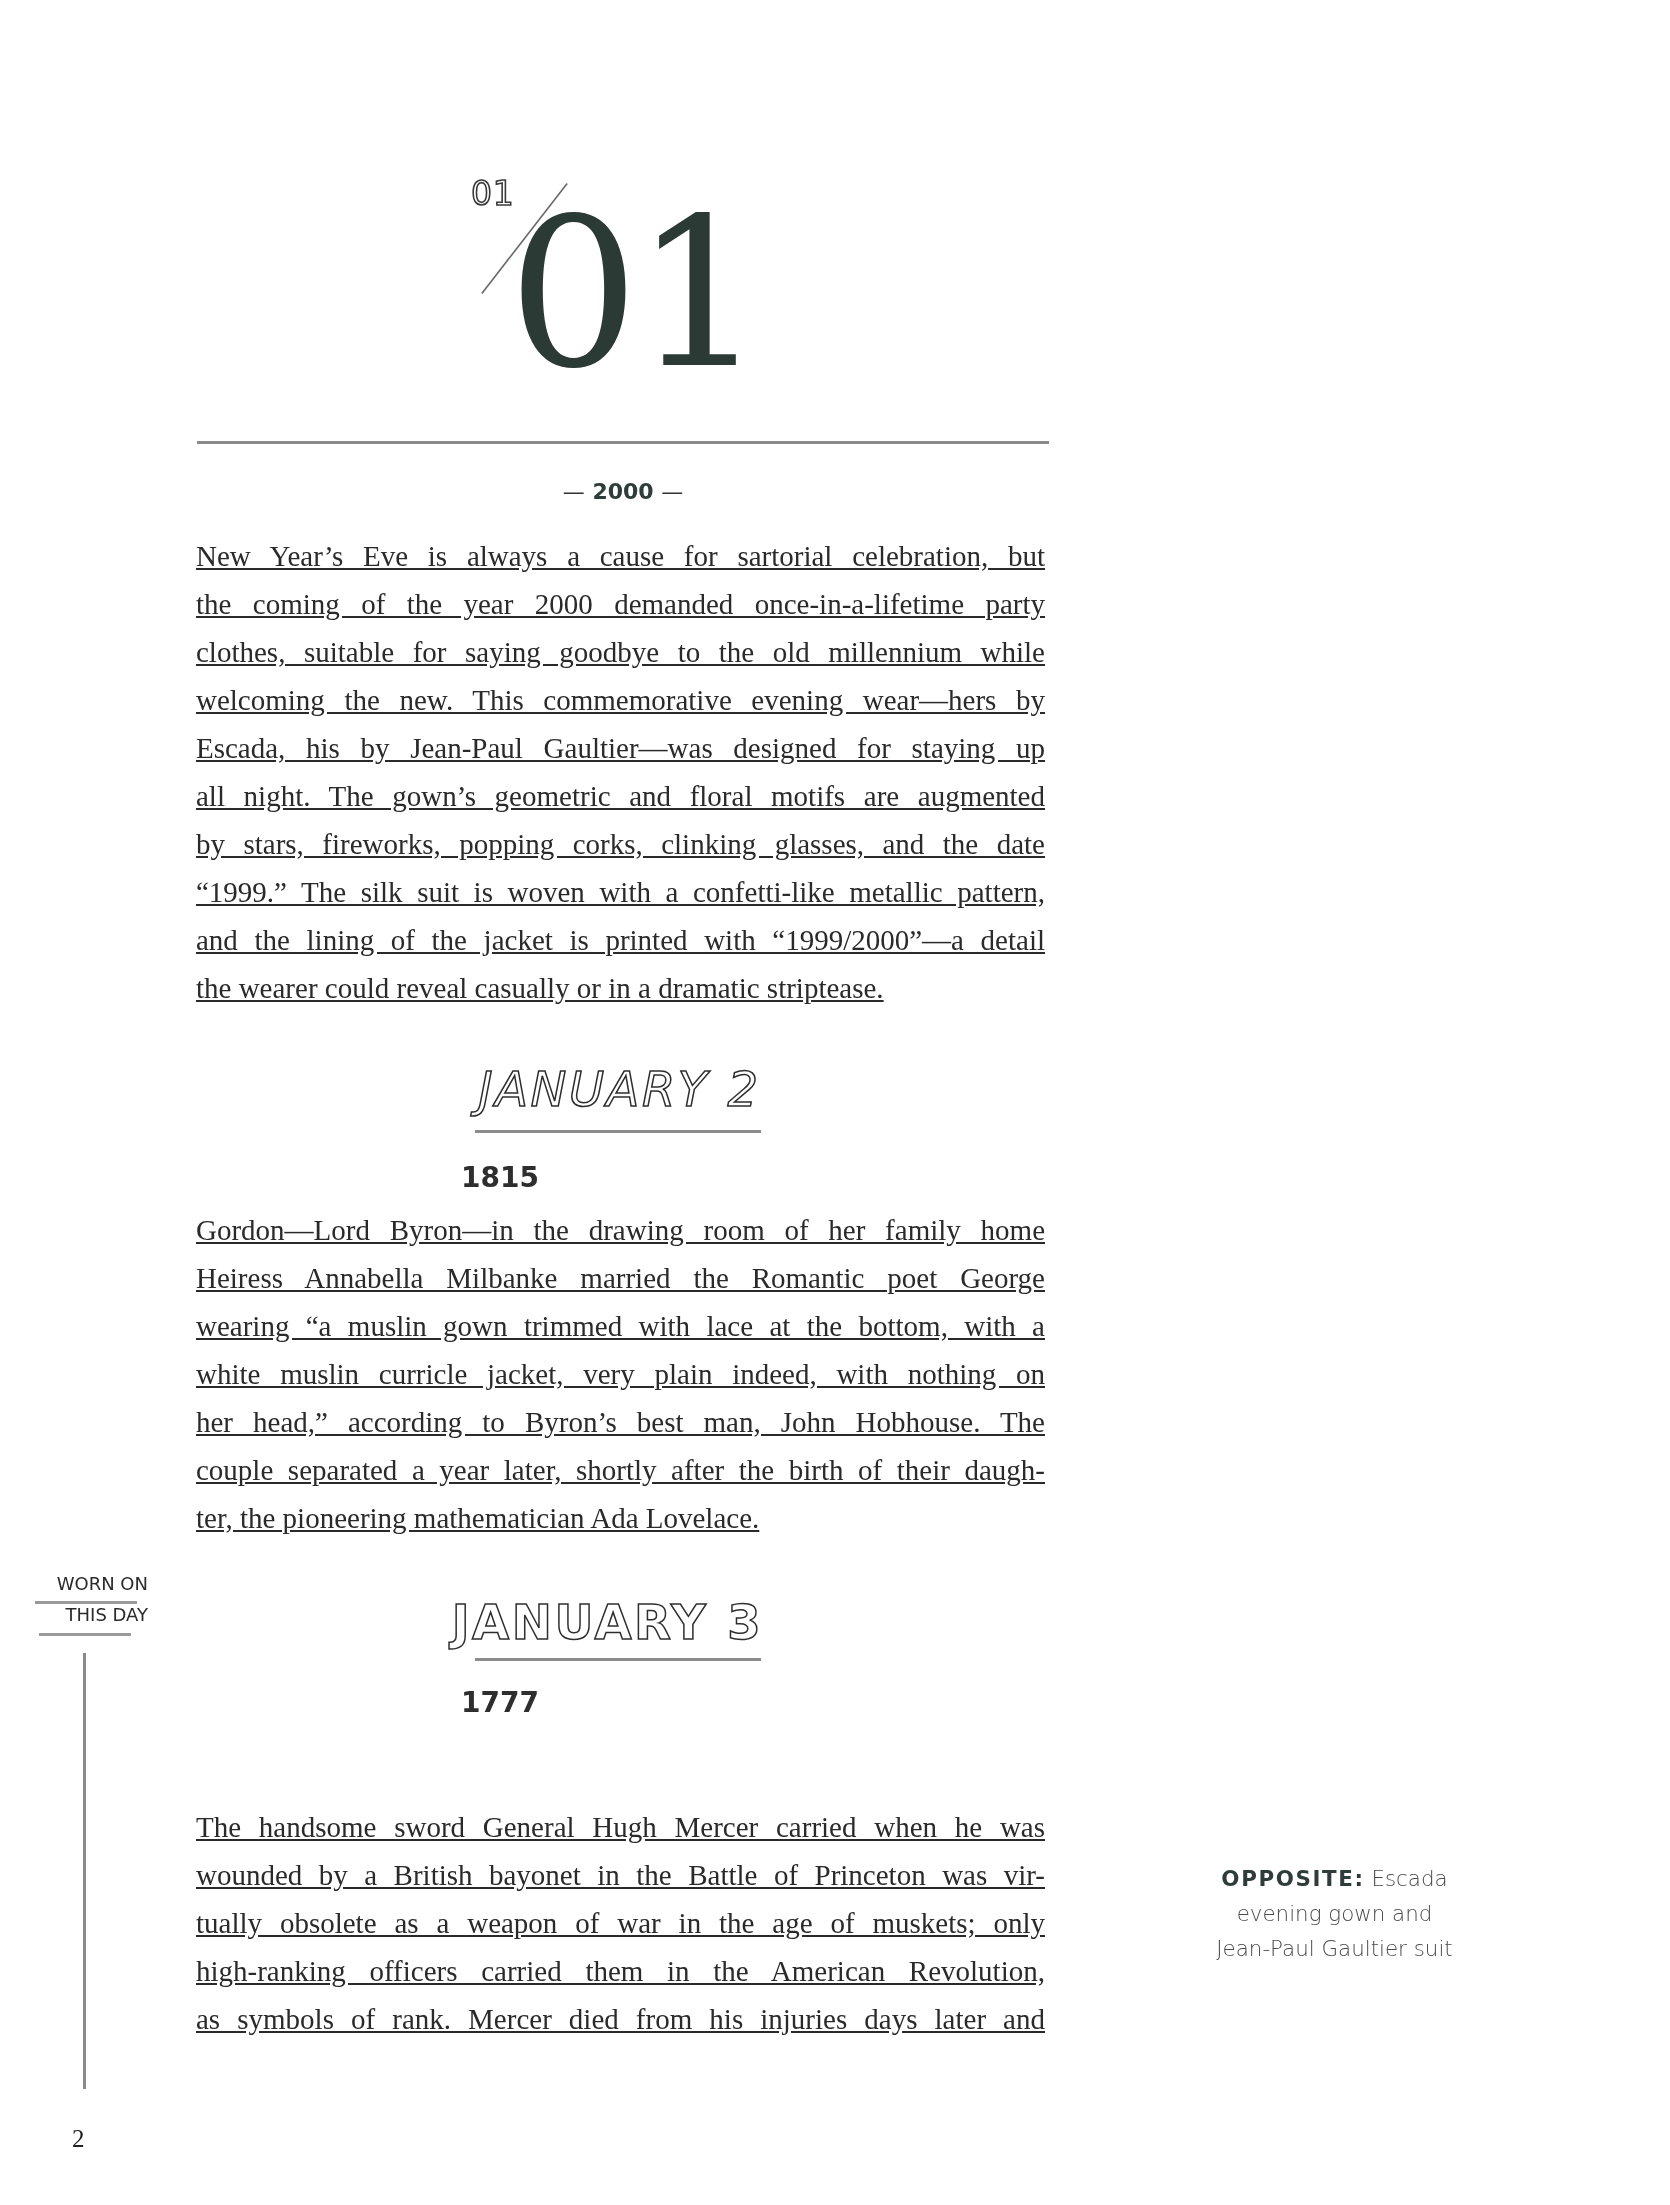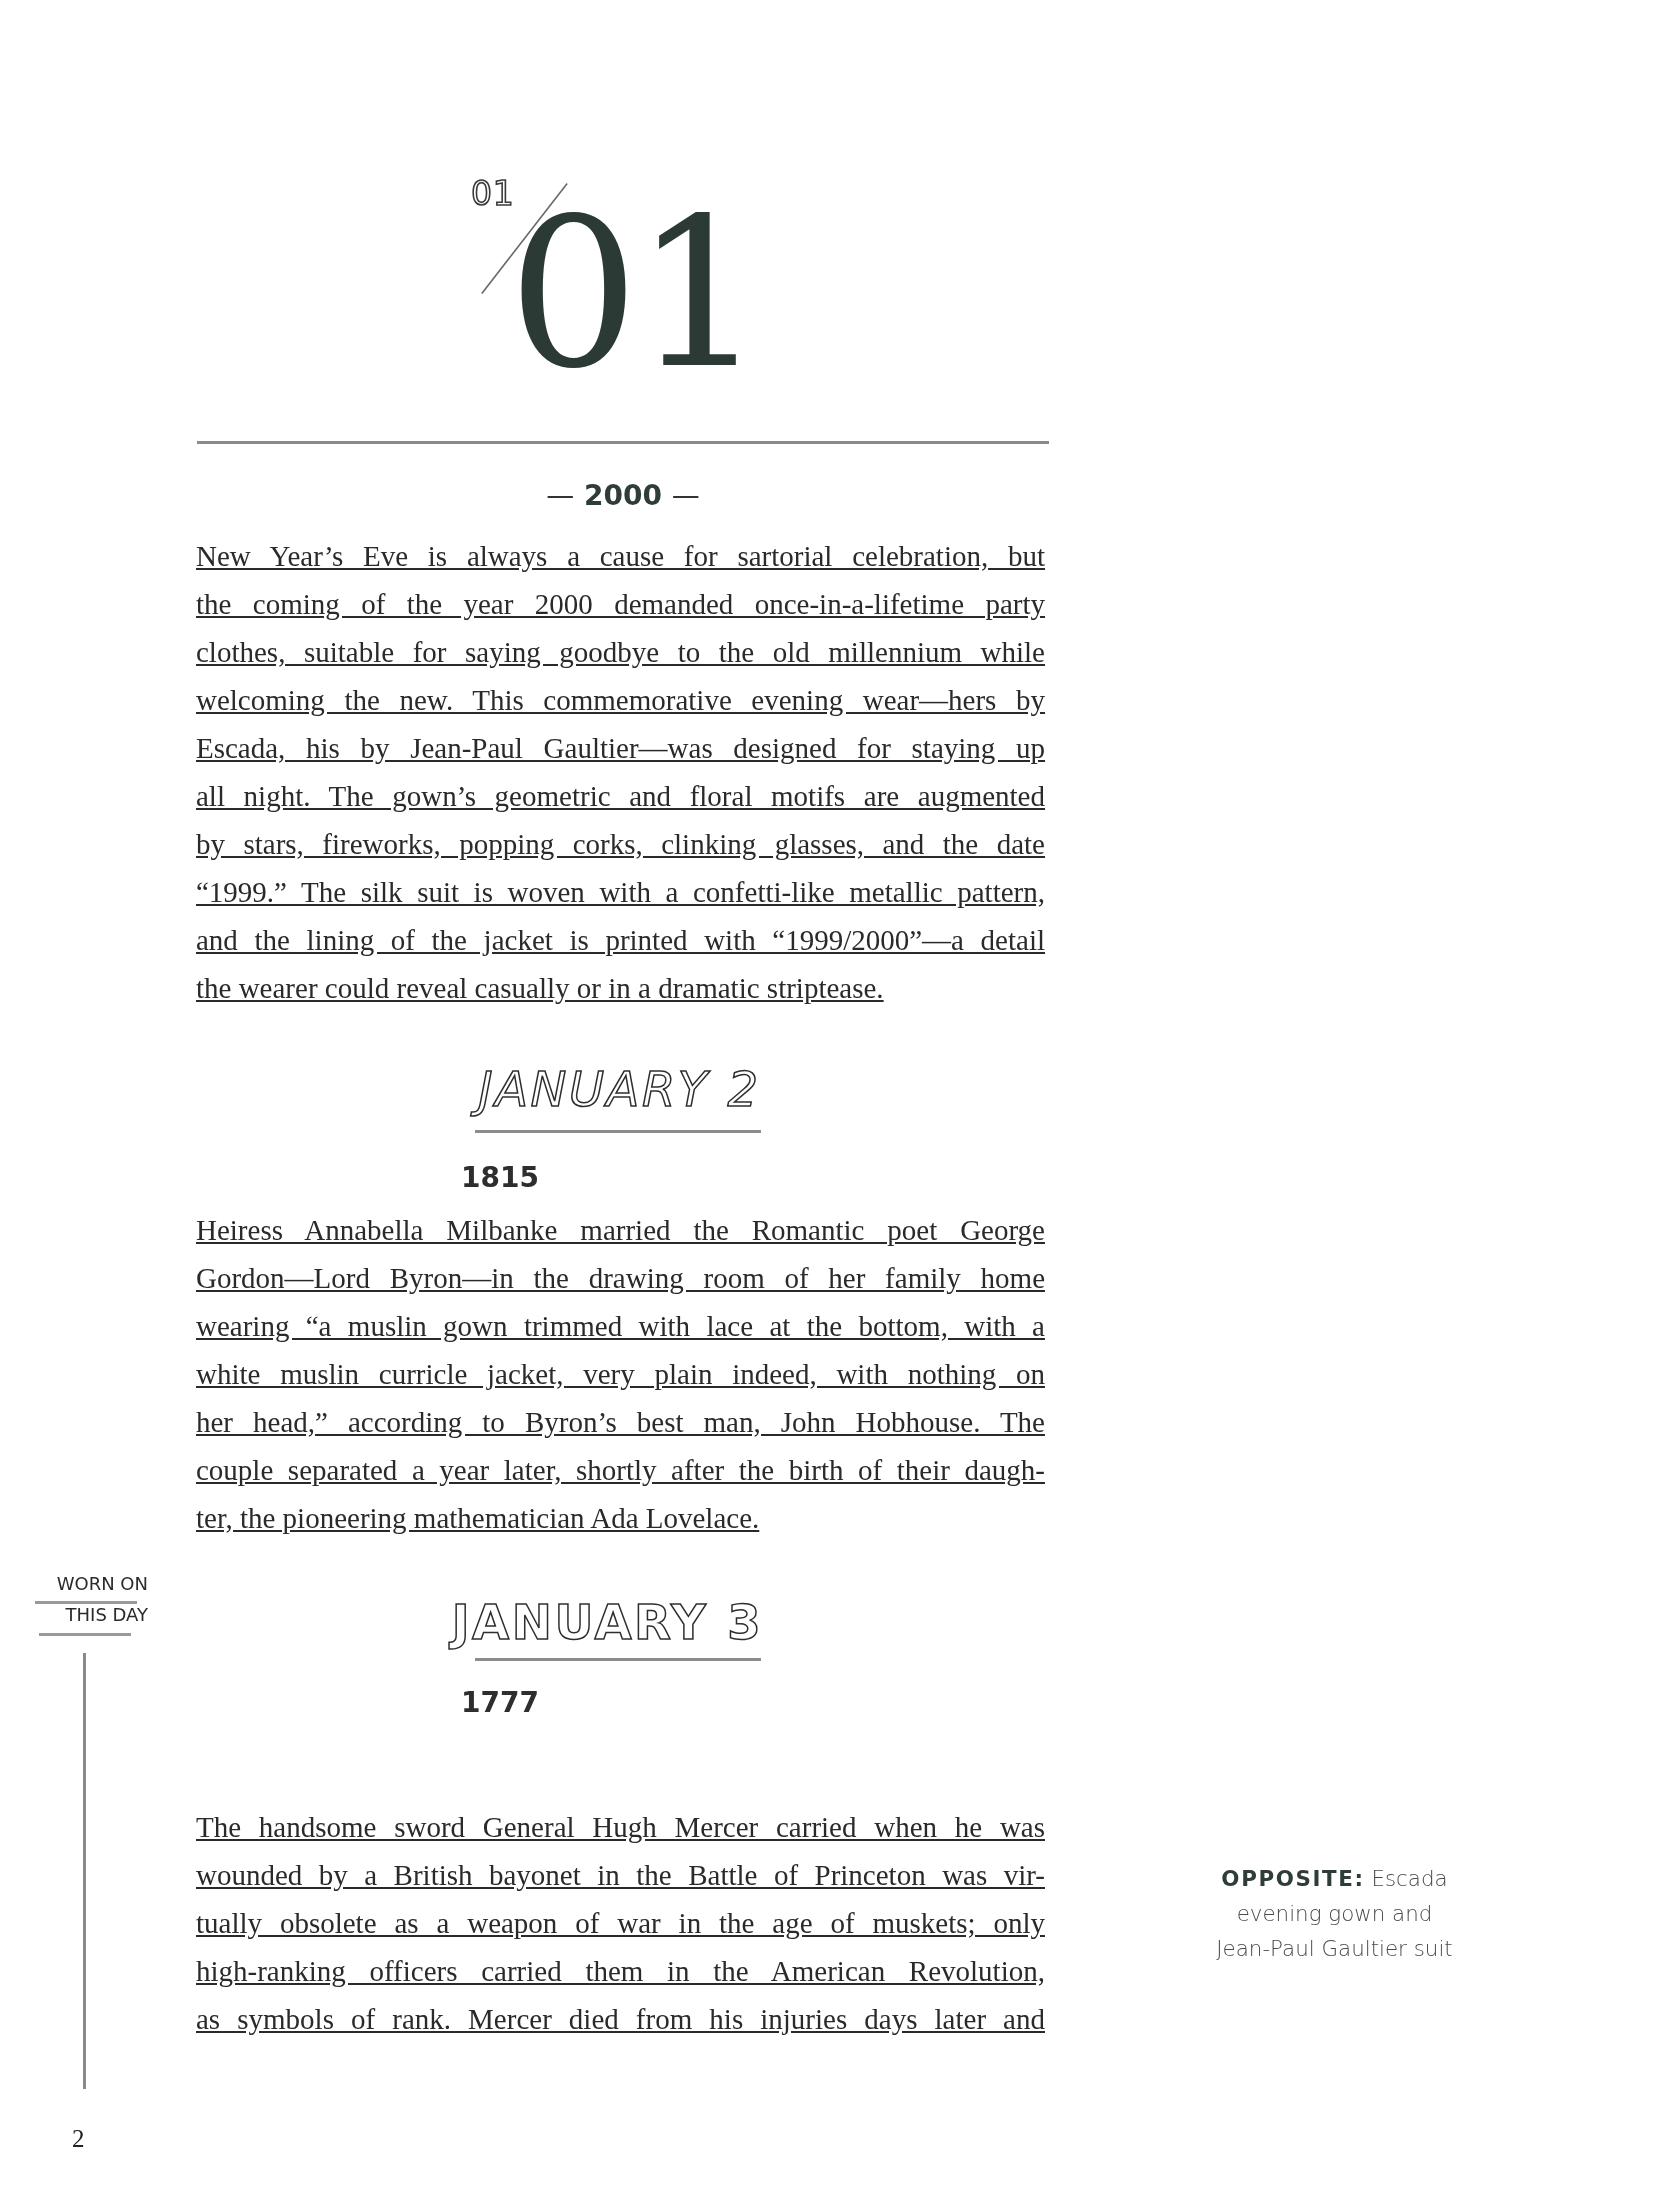--- a/index.html
+++ b/index.html
@@ -10,21 +10,21 @@
     color:#fff; -webkit-text-stroke:1.6px #3a3a3a; letter-spacing:0.8px; font-weight:400;
   }
   .slash { left:475px; top:177px; width:99px; height:123px; }
   .big-num {
     left:508px; top:191px; font-family:"DejaVu Serif", serif; font-size:206px; line-height:206px;
     color:#2c3a36; font-weight:300; letter-spacing:-5px;
   }
   .rule-top { left:197px; top:441px; width:852px; height:2.5px; background:#8a8a8a; }
   .year-main {
     left:197px; top:479px; width:852px; text-align:center;
-    font-family:"DejaVu Sans", sans-serif; font-weight:bold; font-size:28px; color:#2f3d3a;
+    font-family:"DejaVu Sans", sans-serif; font-weight:bold; font-size:22px; color:#2f3d3a;
   }
   .year-main .dash { font-weight:normal; color:#333; }
   .body-text {
     left:196px; width:849px; font-family:"Liberation Serif", serif; font-size:29px;
     line-height:48px; color:#2a2a2a; text-align:justify; margin:0;
   }
   .body-text span.line { display:block; text-align:justify; text-align-last:justify; white-space:nowrap;text-decoration:underline; }
   .body-text span.line.last { text-align-last:left; }
   .date-heading {
     font-family:"DejaVu Sans", sans-serif; font-size:48px; letter-spacing:2.5px;
@@ -72,22 +72,22 @@
   <span class="line">by stars, fireworks, popping corks, clinking glasses, and the date</span>
   <span class="line">“1999.” The silk suit is woven with a confetti-like metallic pattern,</span>
   <span class="line">and the lining of the jacket is printed with “1999/2000”—a detail</span>
   <span class="line last">the wearer could reveal casually or in a dramatic striptease.</span>
 </p>
 
 <div class="abs date-heading" style="left:461px; top:1061px; width:317px;font-style:italic;">JANUARY 2</div>
 <div class="abs date-rule" style="left:475px; top:1130px; width:286px;"></div>
 <div class="abs date-year" style="left:461px; top:1161px; width:317px;">1815</div>
 <p class="abs body-text" style="top:1206px;">
+  <span class="line">Gordon—Lord Byron—in the drawing room of her family home</span>
   <span class="line">Heiress Annabella Milbanke married the Romantic poet George</span>
-  <span class="line">Gordon—Lord Byron—in the drawing room of her family home</span>
   <span class="line">wearing “a muslin gown trimmed with lace at the bottom, with a</span>
   <span class="line">white muslin curricle jacket, very plain indeed, with nothing on</span>
   <span class="line">her head,” according to Byron’s best man, John Hobhouse. The</span>
   <span class="line">couple separated a year later, shortly after the birth of their daugh-</span>
   <span class="line last">ter, the pioneering mathematician Ada Lovelace.</span>
 </p>
 
 <div class="abs side-label" style="left:25px; top:1573px; width:123px;">WORN ON</div>
 <div class="abs side-rule" style="left:35px; top:1601px; width:102px;"></div>
 <div class="abs side-label" style="left:25px; top:1604px; width:123px;">THIS DAY</div>

